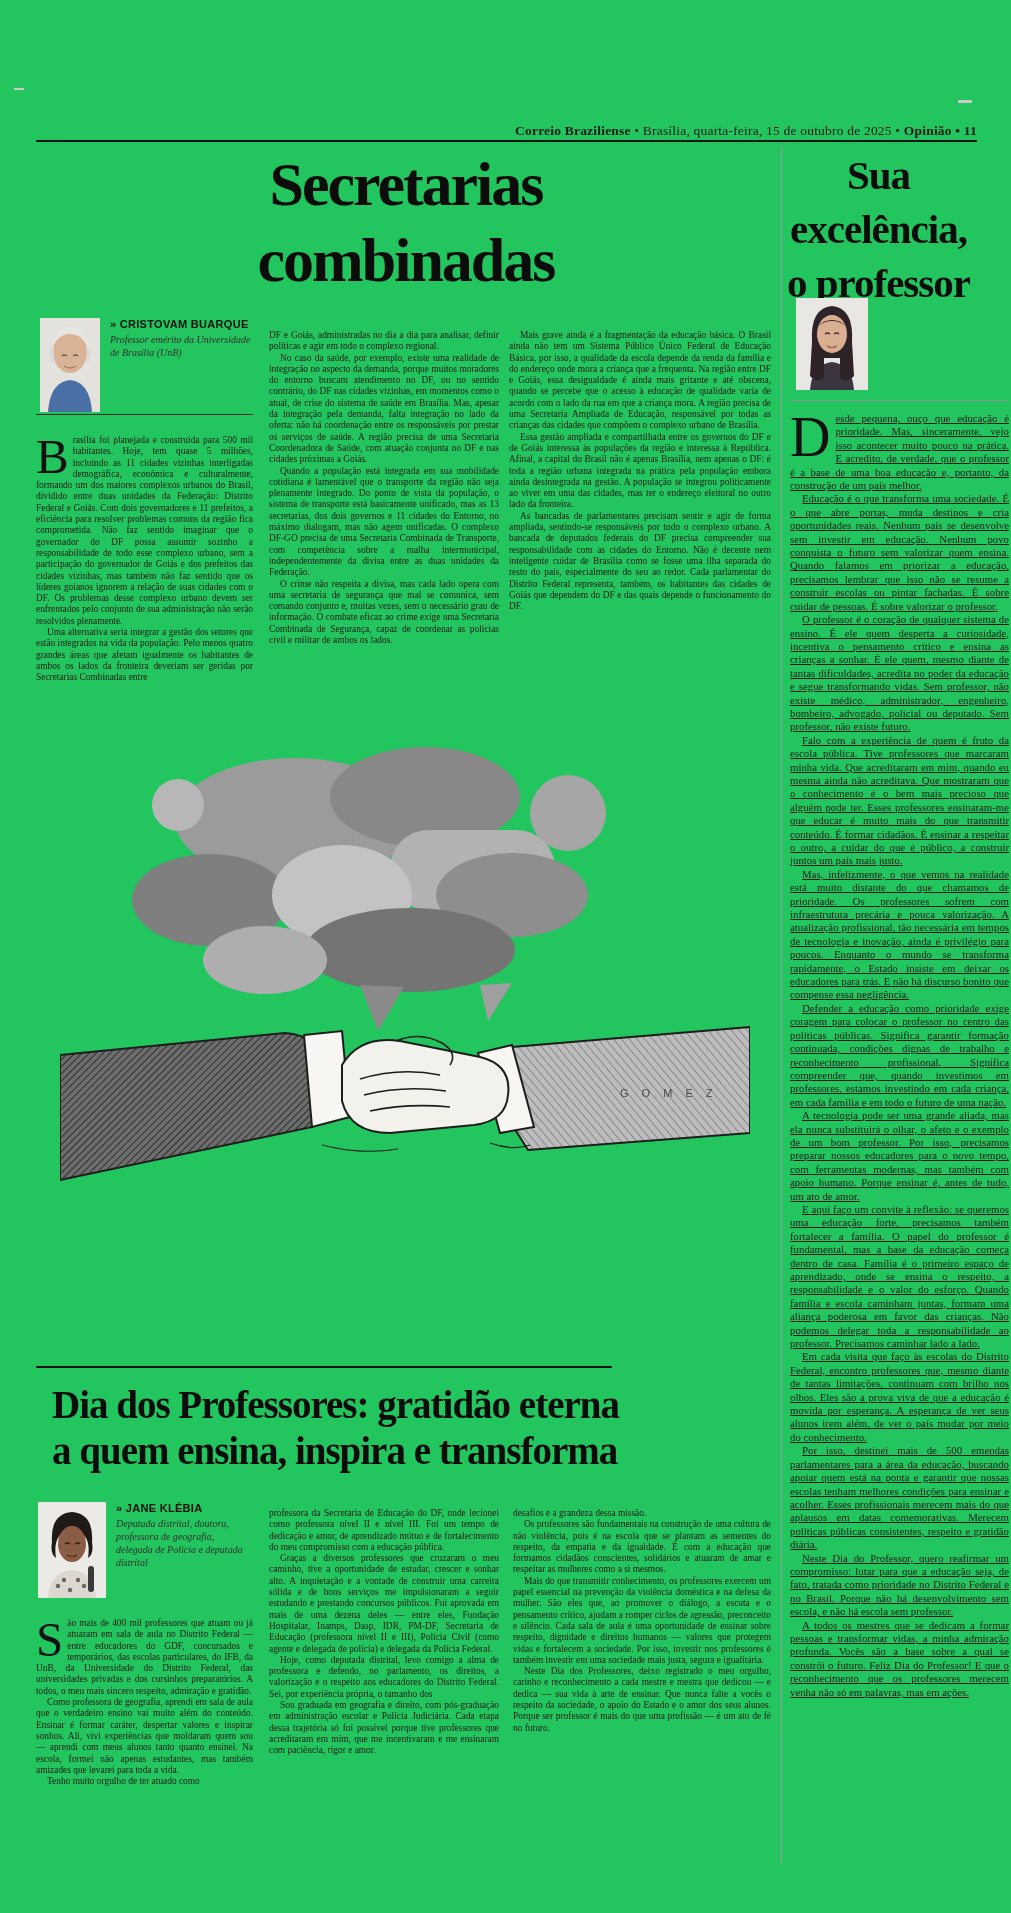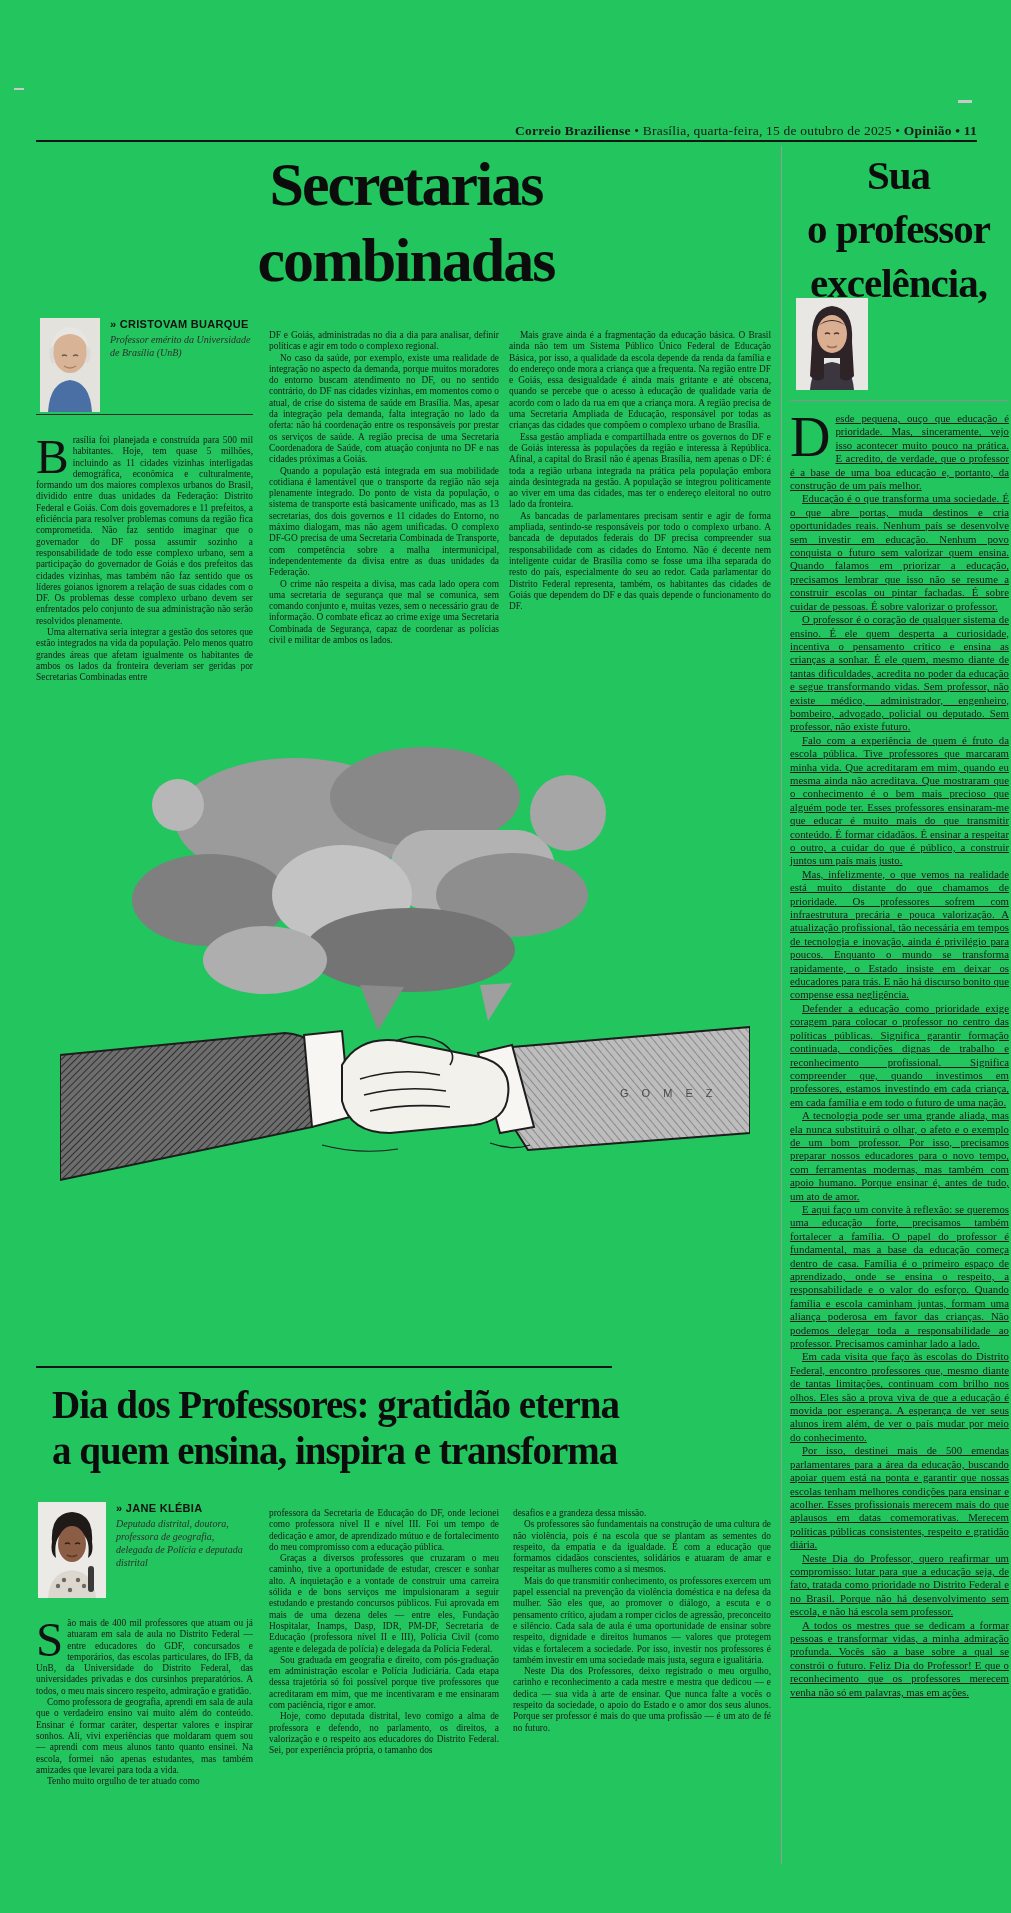--- a/index.html
+++ b/index.html
@@ -22,21 +22,21 @@
   .author .cred{font-family:"Liberation Serif",serif;font-style:italic;font-size:10px;
                 line-height:13px;color:#2e2e2e;margin-top:3px;}
   .hrule{position:absolute;height:1px;background:#2b2b2b;}
   .col{position:absolute;font-size:9.4px;line-height:11.3px;text-align:justify;}
   .col p{margin:0;text-indent:11px;}
   .col p.cont{text-indent:0;}
   .col p.drop{text-indent:0;}
   .col p.drop::first-letter{float:left;font-size:49px;line-height:38px;padding:3px 4px 0 0;
                             font-weight:normal;color:#111;}
   
-  .right-title{position:absolute;top:148px;left:788px;width:221px;text-align:center;
+  .right-title{position:absolute;top:148px;left:768px;width:221px;text-align:center;
                font-weight:bold;font-size:41px;line-height:54px;letter-spacing:-1px;color:#0c0c0c;}
   .right-col{position:absolute;top:412px;left:790px;width:219px;font-size:10.8px;
              line-height:13.4px;text-align:justify;}
   .right-col p{margin:0;text-indent:12px;text-decoration:underline;}
   .right-col p.drop{text-indent:0;}
   .right-col p.drop::first-letter{float:left;font-size:56px;line-height:44px;
                                   padding:3px 5px 0 0;color:#111;}
   
   .bottom-rule{position:absolute;top:1366px;left:36px;width:576px;height:2px;background:#161616;}
   .bottom-title{position:absolute;top:1382px;left:52px;width:575px;text-align:left;
@@ -138,22 +138,22 @@
       <path d="M282 330 Q300 300 340 306 L420 322 Q452 330 448 360 Q446 386 414 390 L330 398 Q290 398 282 366 Z" fill="#f2f1ec"></path>
       <path d="M300 344 Q340 332 380 340 M304 360 Q344 350 386 356 M310 376 Q348 368 390 372" fill="none" stroke-width="1.6"></path>
       <path d="M336 306 Q360 296 382 308 Q398 318 390 330" fill="none" stroke-width="1.6"></path>
       <path d="M262 410 Q300 420 338 414 M430 408 Q452 416 470 410" fill="none" stroke-width="1.2"></path>
     </g>
     <text class="sig" x="560" y="362">G O M E Z</text>
   </svg>
 
   <div class="right-title">
     <div>Sua</div>
+    <div>excelência,</div>
     <div>o professor</div>
-    <div>excelência,</div>
   </div>
 
   <div class="author" style="top:298px;left:796px;width:214px;height:96px;">
     <svg class="photo" width="72" height="92" viewBox="0 0 72 92">
       <rect width="72" height="92" fill="#e9e7e3"></rect>
       <path d="M14 92 Q16 66 36 64 Q56 66 58 92 Z" fill="#3b3640"></path>
       <path d="M16 44 Q14 10 36 8 Q58 10 56 44 L58 78 Q50 86 44 80 L44 60 L28 60 L28 80 Q22 86 14 78 Z" fill="#2e2326"></path>
       <ellipse cx="36" cy="36" rx="15" ry="19" fill="#d9ae91"></ellipse>
       <path d="M22 28 Q36 18 50 28 Q44 22 36 22 Q28 22 22 28 Z" fill="#2e2326"></path>
       <path d="M29 36 Q31 34 34 36 M38 36 Q41 34 43 36" stroke="#4c3226" stroke-width="1.3" fill="none"></path>
@@ -205,22 +205,22 @@
   </div>
 
   <div class="col" style="top:1618px;left:36px;width:217px;">
       <p class="drop">São mais de 400 mil professores que atuam ou já atuaram em sala de aula no Distrito Federal — entre educadores do GDF, concursados e temporários, das escolas particulares, do IFB, da UnB, da Universidade do Distrito Federal, das universidades privadas e dos cursinhos preparatórios. A todos, o meu mais sincero respeito, admiração e gratidão.</p>
       <p>Como professora de geografia, aprendi em sala de aula que o verdadeiro ensino vai muito além do conteúdo. Ensinar é formar caráter, despertar valores e inspirar sonhos. Ali, vivi experiências que moldaram quem sou — aprendi com meus alunos tanto quanto ensinei. Na escola, formei não apenas estudantes, mas também amizades que levarei para toda a vida.</p>
       <p>Tenho muito orgulho de ter atuado como</p>
     </div>
   <div class="col" style="top:1508px;left:269px;width:230px;">
       <p class="cont">professora da Secretaria de Educação do DF, onde lecionei como professora nível II e nível III. Foi um tempo de dedicação e amor, de aprendizado mútuo e de fortalecimento do meu compromisso com a educação pública.</p>
       <p>Graças a diversos professores que cruzaram o meu caminho, tive a oportunidade de estudar, crescer e sonhar alto. A inquietação e a vontade de construir uma carreira sólida e de bons serviços me impulsionaram a seguir estudando e prestando concursos públicos. Fui aprovada em mais de uma dezena deles — entre eles, Fundação Hospitalar, Inamps, Dasp, IDR, PM-DF, Secretaria de Educação (professora nível II e III), Polícia Civil (como agente e delegada de polícia) e delegada da Polícia Federal.</p>
+      <p>Hoje, como deputada distrital, levo comigo a alma de professora e defendo, no parlamento, os direitos, a valorização e o respeito aos educadores do Distrito Federal. Sei, por experiência própria, o tamanho dos</p>
       <p>Sou graduada em geografia e direito, com pós-graduação em administração escolar e Polícia Judiciária. Cada etapa dessa trajetória só foi possível porque tive professores que acreditaram em mim, que me incentivaram e me ensinaram com paciência, rigor e amor.</p>
-      <p>Hoje, como deputada distrital, levo comigo a alma de professora e defendo, no parlamento, os direitos, a valorização e o respeito aos educadores do Distrito Federal. Sei, por experiência própria, o tamanho dos</p>
     </div>
   <div class="col" style="top:1508px;left:513px;width:258px;">
       <p class="cont">desafios e a grandeza dessa missão.</p>
       <p>Os professores são fundamentais na construção de uma cultura de não violência, pois é na escola que se plantam as sementes do respeito, da empatia e da igualdade. É com a educação que formamos cidadãos conscientes, solidários e atuaram de amar e respeitar as mulheres como a si mesmos.</p>
       <p>Mais do que transmitir conhecimento, os professores exercem um papel essencial na prevenção da violência doméstica e na defesa da mulher. São eles que, ao promover o diálogo, a escuta e o pensamento crítico, ajudam a romper ciclos de agressão, preconceito e silêncio. Cada sala de aula é uma oportunidade de ensinar sobre respeito, dignidade e direitos humanos — valores que protegem vidas e fortalecem a sociedade. Por isso, investir nos professores é também investir em uma sociedade mais justa, segura e igualitária.</p>
       <p>Neste Dia dos Professores, deixo registrado o meu orgulho, carinho e reconhecimento a cada mestre e mestra que dedicou — e dedica — sua vida à arte de ensinar. Que nunca falte a vocês o respeito da sociedade, o apoio do Estado e o amor dos seus alunos. Porque ser professor é mais do que uma profissão — é um ato de fé no futuro.</p>
     </div>
 
 </div>
 

